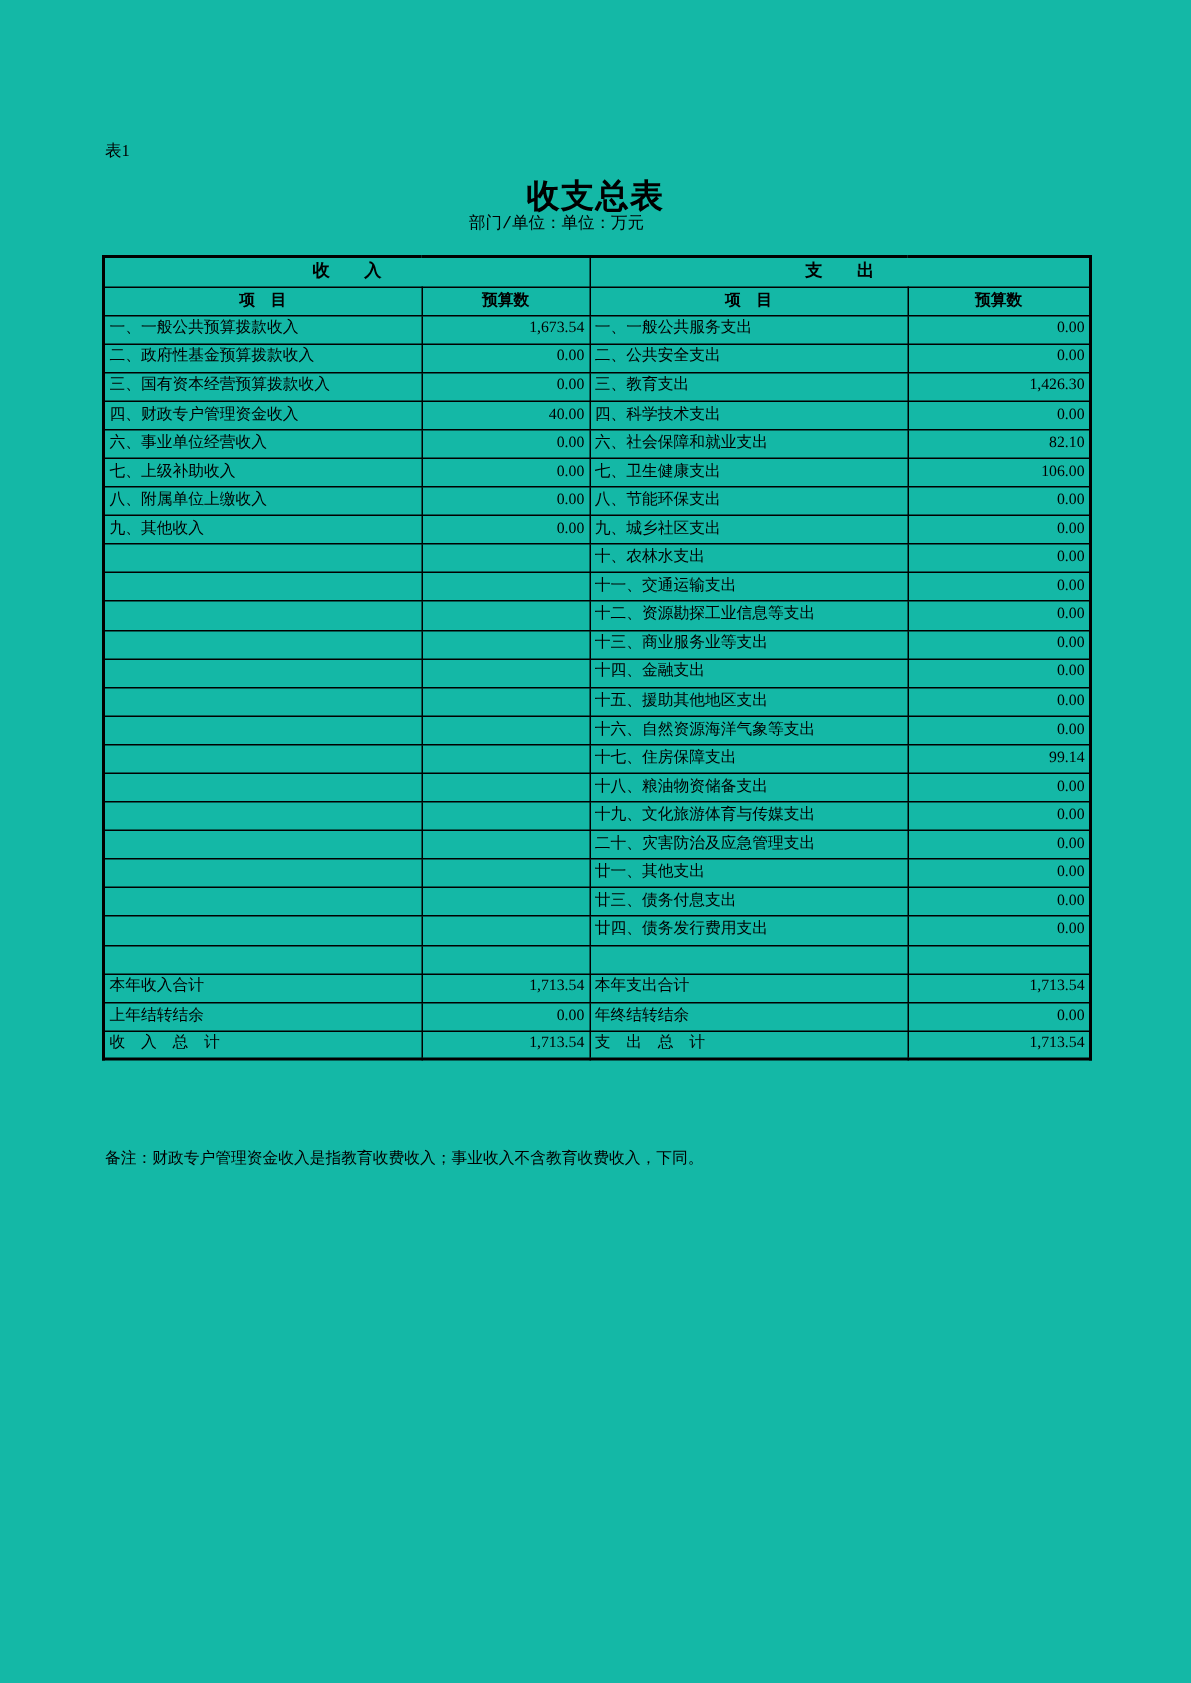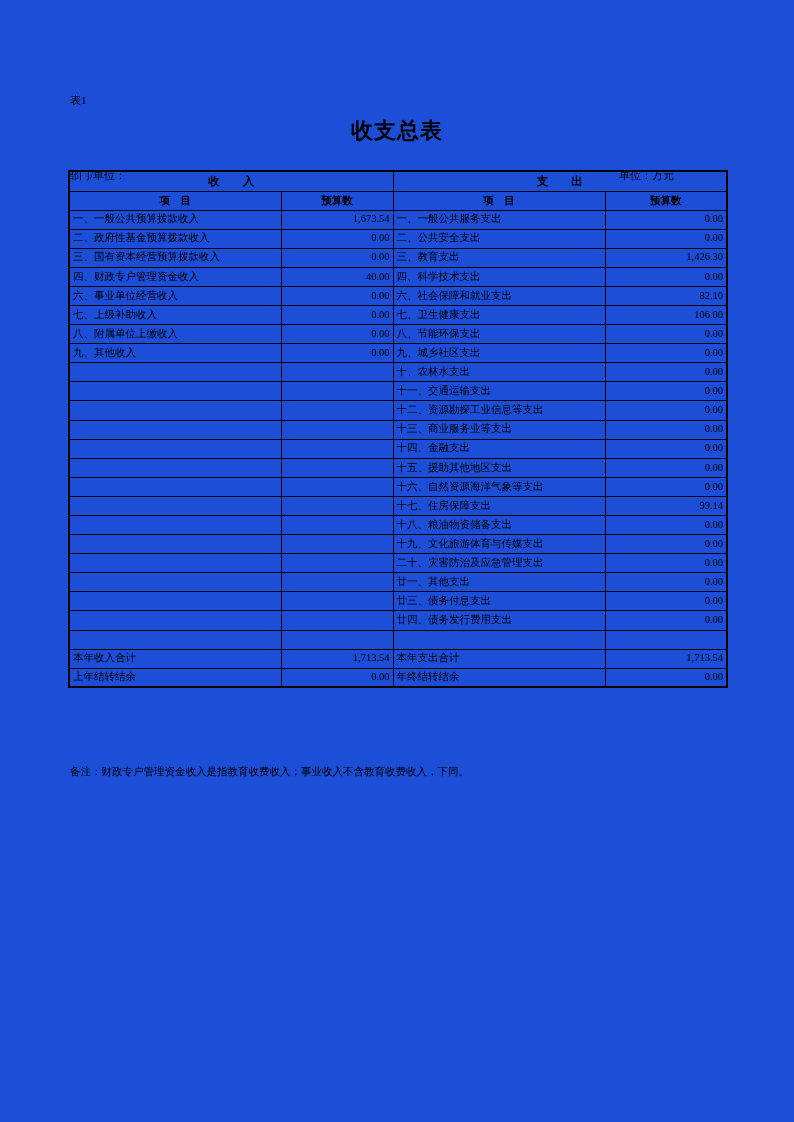--- a/index.html
+++ b/index.html
@@ -2,36 +2,37 @@
 <html><head>
 <meta charset="utf-8">
 <style>
   * { margin: 0; padding: 0; box-sizing: border-box; }
   html, body { background: #ffffff; }
   body {
     width: 794px; height: 1122px;
     font-family: "Liberation Serif", "DejaVu Serif", serif;
     color: #000;
   }
-  .page { position: relative; width: 794px; height: 1122px; background: #1d4ed8; overflow: hidden; }
+  .page { position: relative; width: 794px; height: 1122px; background: #14b8a6; overflow: hidden; }
 
   .sheet-label {
     position: absolute; left: 70px; top: 93px;
     font-size: 11px;
   }
   .doc-title {
     position: absolute; left: 0; top: 116px; width: 794px;
     text-align: center;
     font-family: "Liberation Sans", "DejaVu Sans", sans-serif;
     font-size: 22px; font-weight: bold; letter-spacing: 1px;
   }
   .meta-row {
-    position: absolute; left: 68px; top: 168px; width: 658px;
-    display: flex; justify-content: space-between;
+    position: absolute; left: 68px; top: 141px; width: 658px;
+    display: flex; justify-content: center;
     font-size: 11px;
+    font-family: Liberation Mono, monospace;
   }
   .meta-row .unit-label { padding-right: 52px; }
 
   table.budget-table {
     position: absolute; left: 68px; top: 170px; width: 658px;
     border-collapse: collapse; table-layout: fixed;
     font-size: 10.5px;
     border-radius: 24px;
   }
   table.budget-table th, table.budget-table td {
@@ -234,18 +235,24 @@
           <td class="value">1,713.54</td>
           <td class="item">本年支出合计</td>
           <td class="value">1,713.54</td>
         </tr>
         <tr>
           <td class="item">上年结转结余</td>
           <td class="value">0.00</td>
           <td class="item">年终结转结余</td>
           <td class="value">0.00</td>
         </tr>
+        <tr>
+          <td class="item">收　入　总　计</td>
+          <td class="value">1,713.54</td>
+          <td class="item">支　出　总　计</td>
+          <td class="value">1,713.54</td>
+        </tr>
       </tbody>
   </table>
 
   <div class="note">备注：财政专户管理资金收入是指教育收费收入；事业收入不含教育收费收入，下同。</div>
 
 </div>
 
 </body></html>

